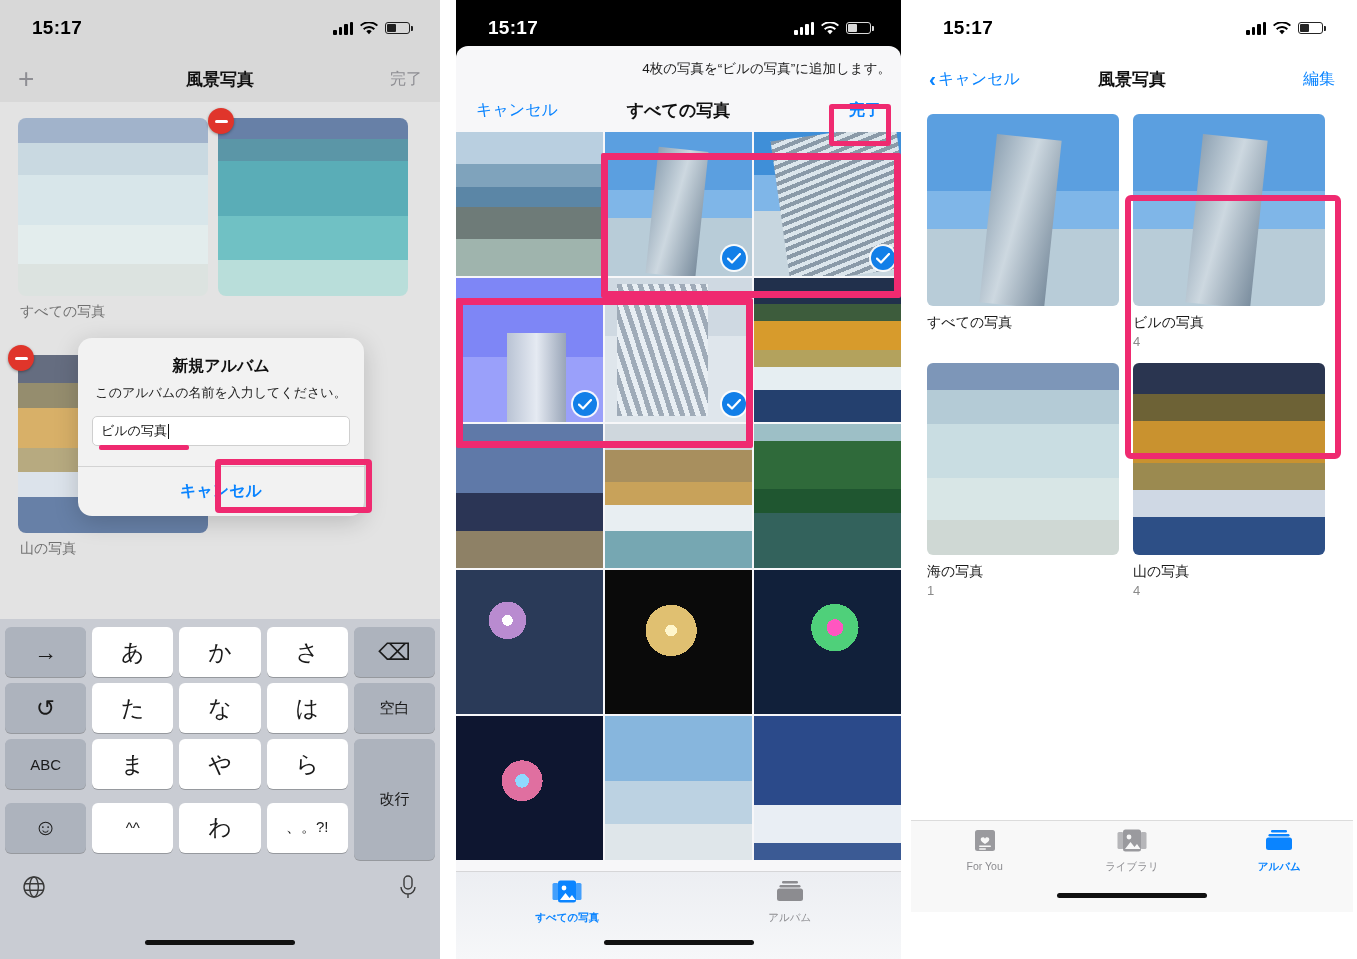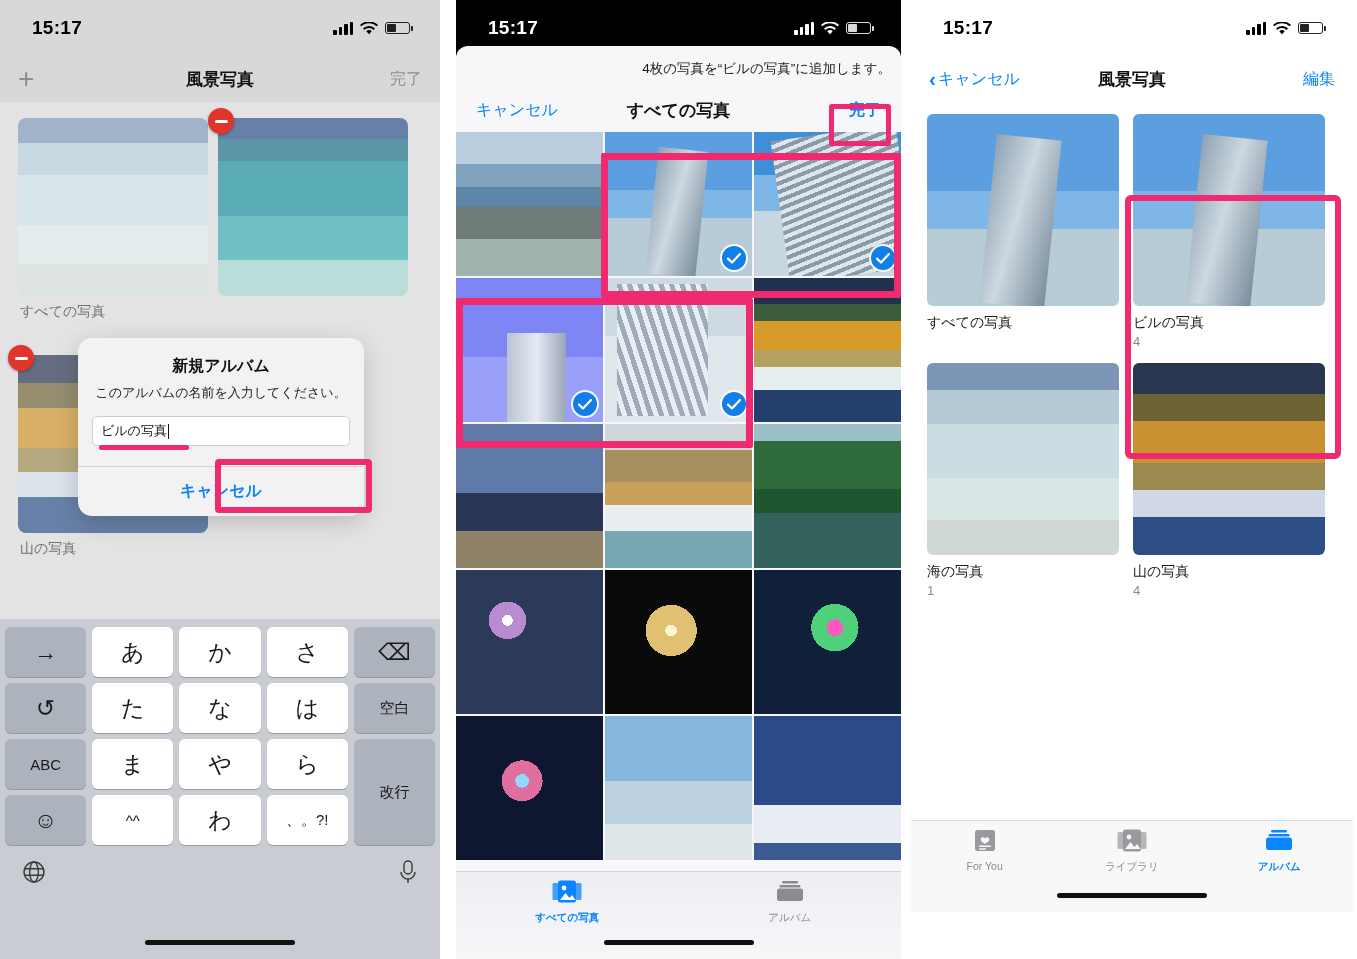--- a/index.html
+++ b/index.html
@@ -117,21 +117,21 @@
   
   .keyboard { position:absolute; left:0; right:0; bottom:0; height: 340px; background:#c9ccd3; padding: 8px 5px 0; }
   .kb-grid { display: grid; grid-template-columns: repeat(5, 1fr); gap: 6px 6px; }
   .key {
     height: 50px; border-radius: 6px; display:flex; align-items:center; justify-content:center;
     font-size: 23px; color:#1a1a1a; box-shadow: 0 1px 0 rgba(0,0,0,.25);
   }
   .key.white { background:#fff; }
   .key.grey { background:#adb3bd; }
   .key.small { font-size: 15px; }
-  .key.span2 { grid-row: span 2; height: 106px; }
+  .key.span2 { grid-row: span 2; height: 121px; }
   .kb-bottom { display:flex; align-items:center; justify-content:space-between; padding: 14px 16px 0; }
   .kb-ico { color:#3a3a3a; }
   .home-indicator {
     position:absolute; left:50%; transform:translateX(-50%); bottom: 14px;
     width: 150px; height: 5px; background:#111; border-radius: 3px;
   }
 
   
   .p2-sheet { position:absolute; left:0; right:0; top: 46px; bottom: 0; background:#f7f7f9; border-radius: 12px 12px 0 0; overflow:hidden;}
   .p2-banner { text-align:right; font-size: 13.5px; color:#1b1b1b; padding: 14px 10px 10px; }

